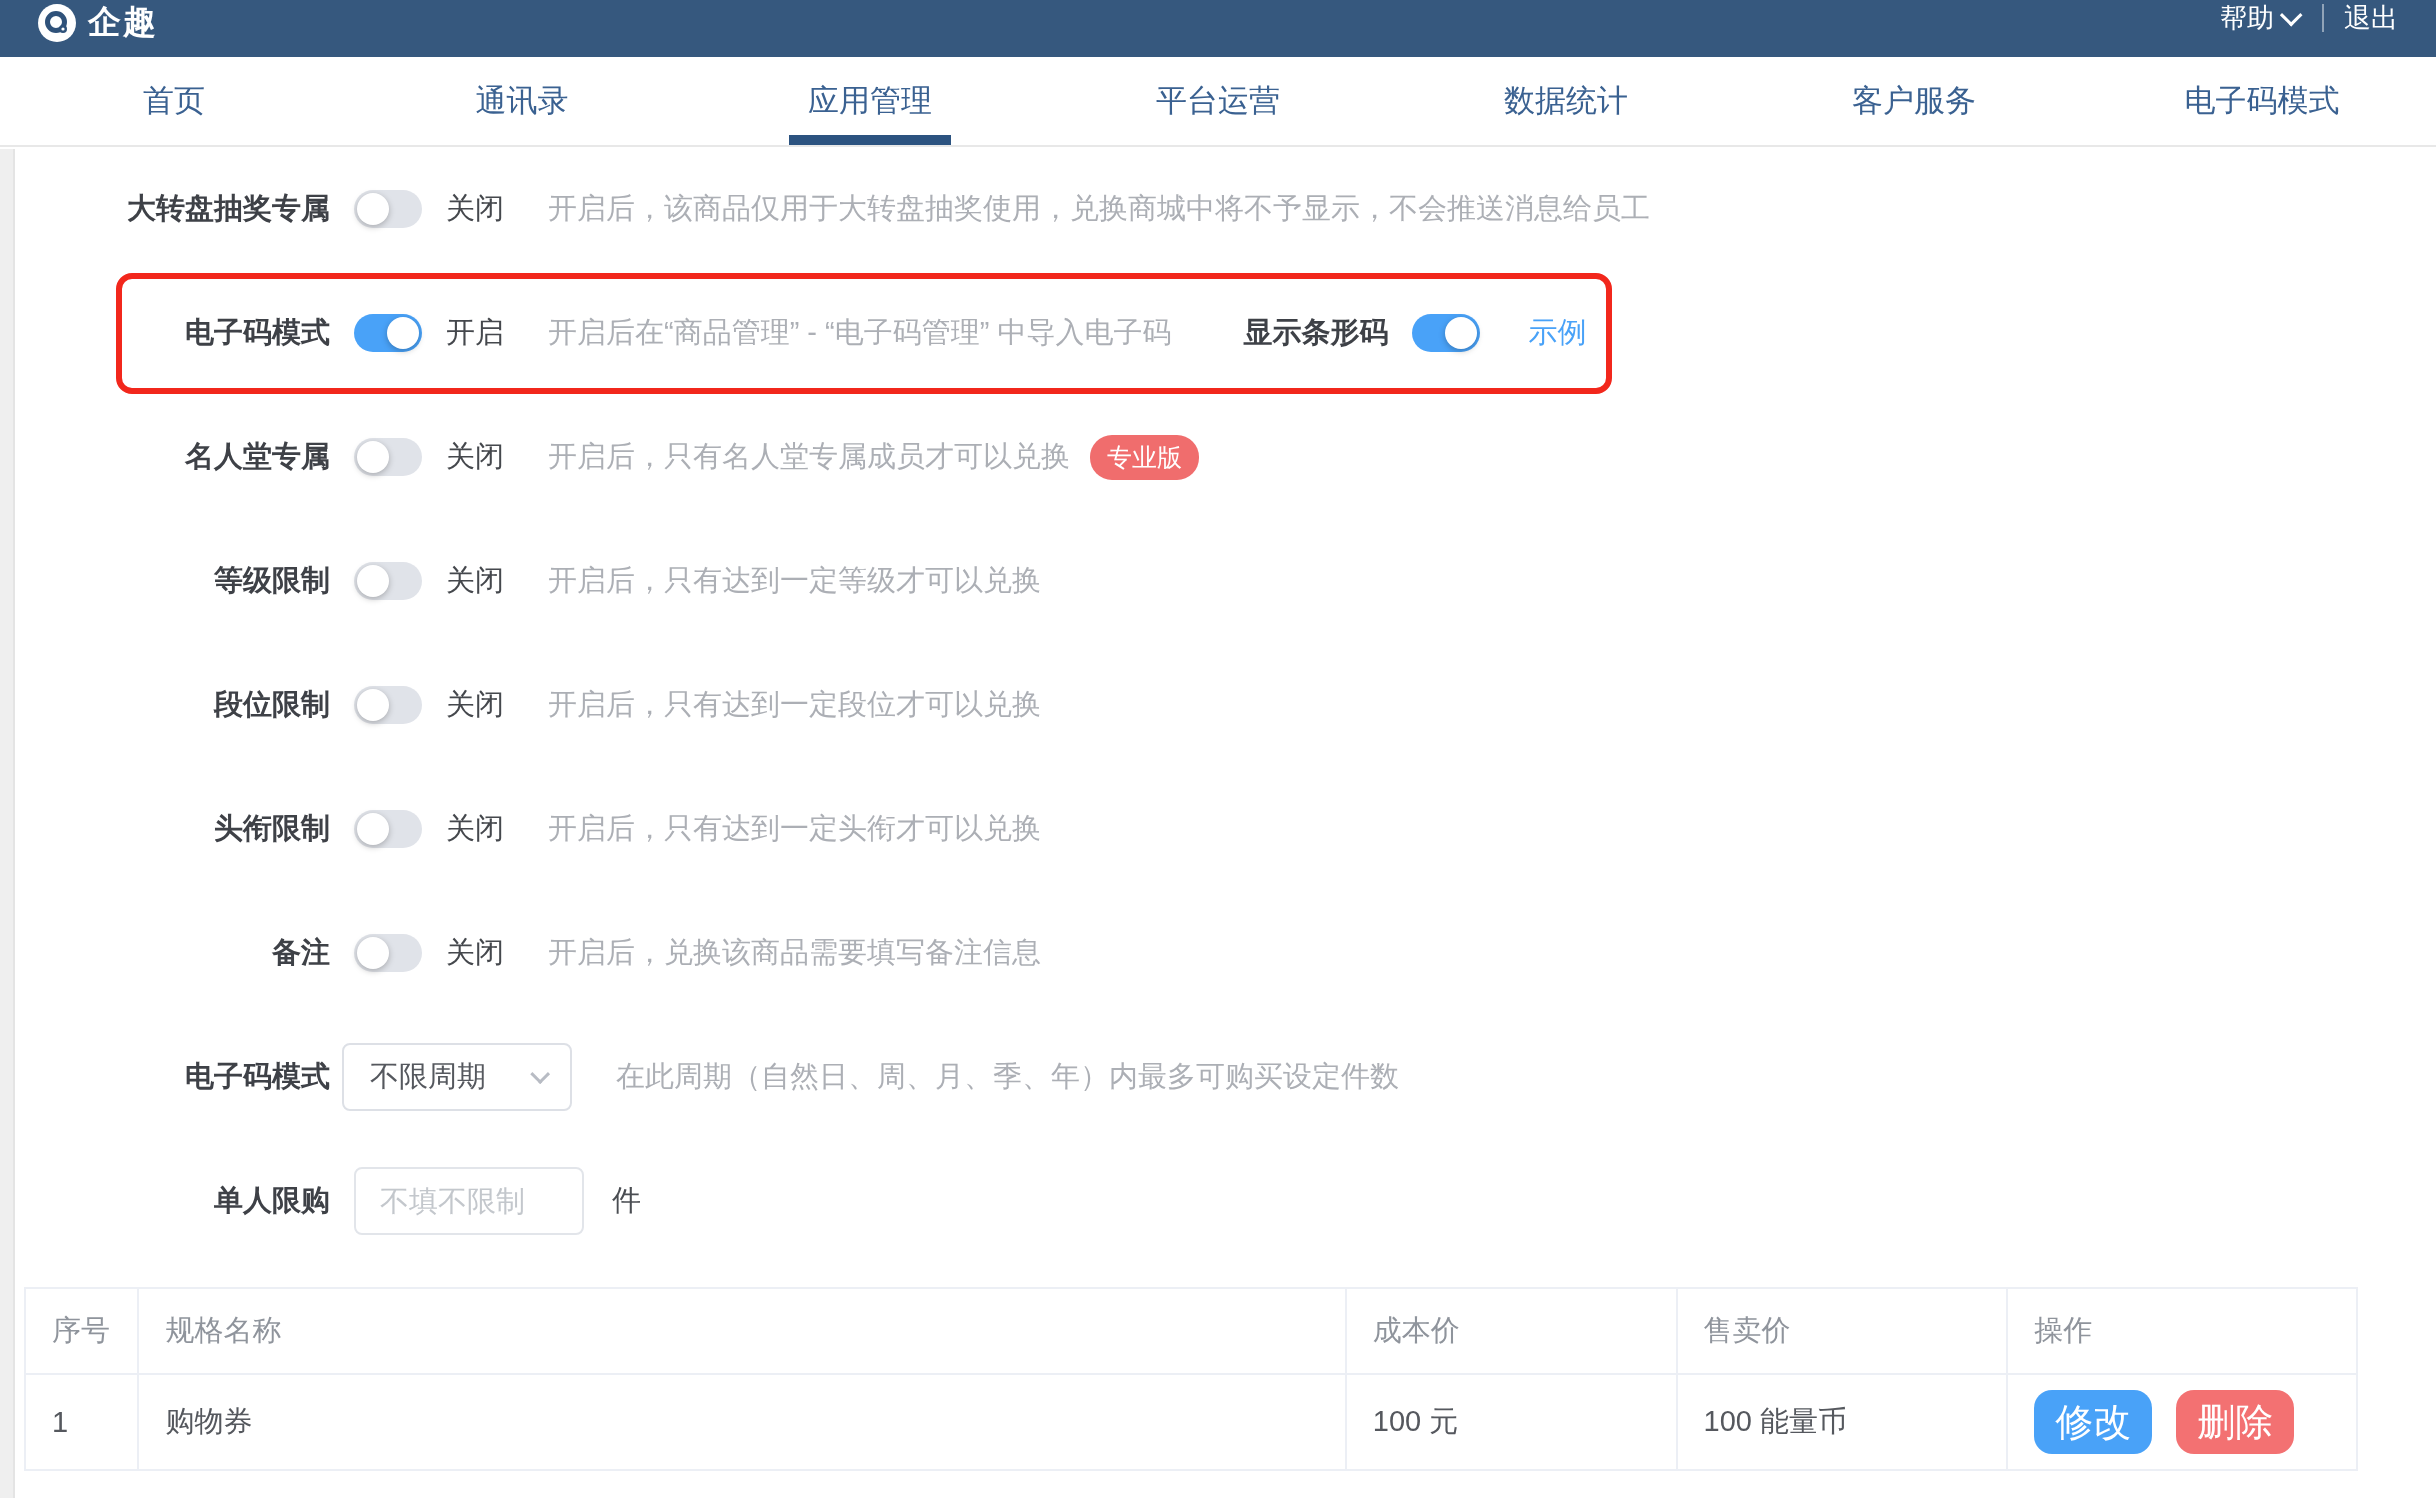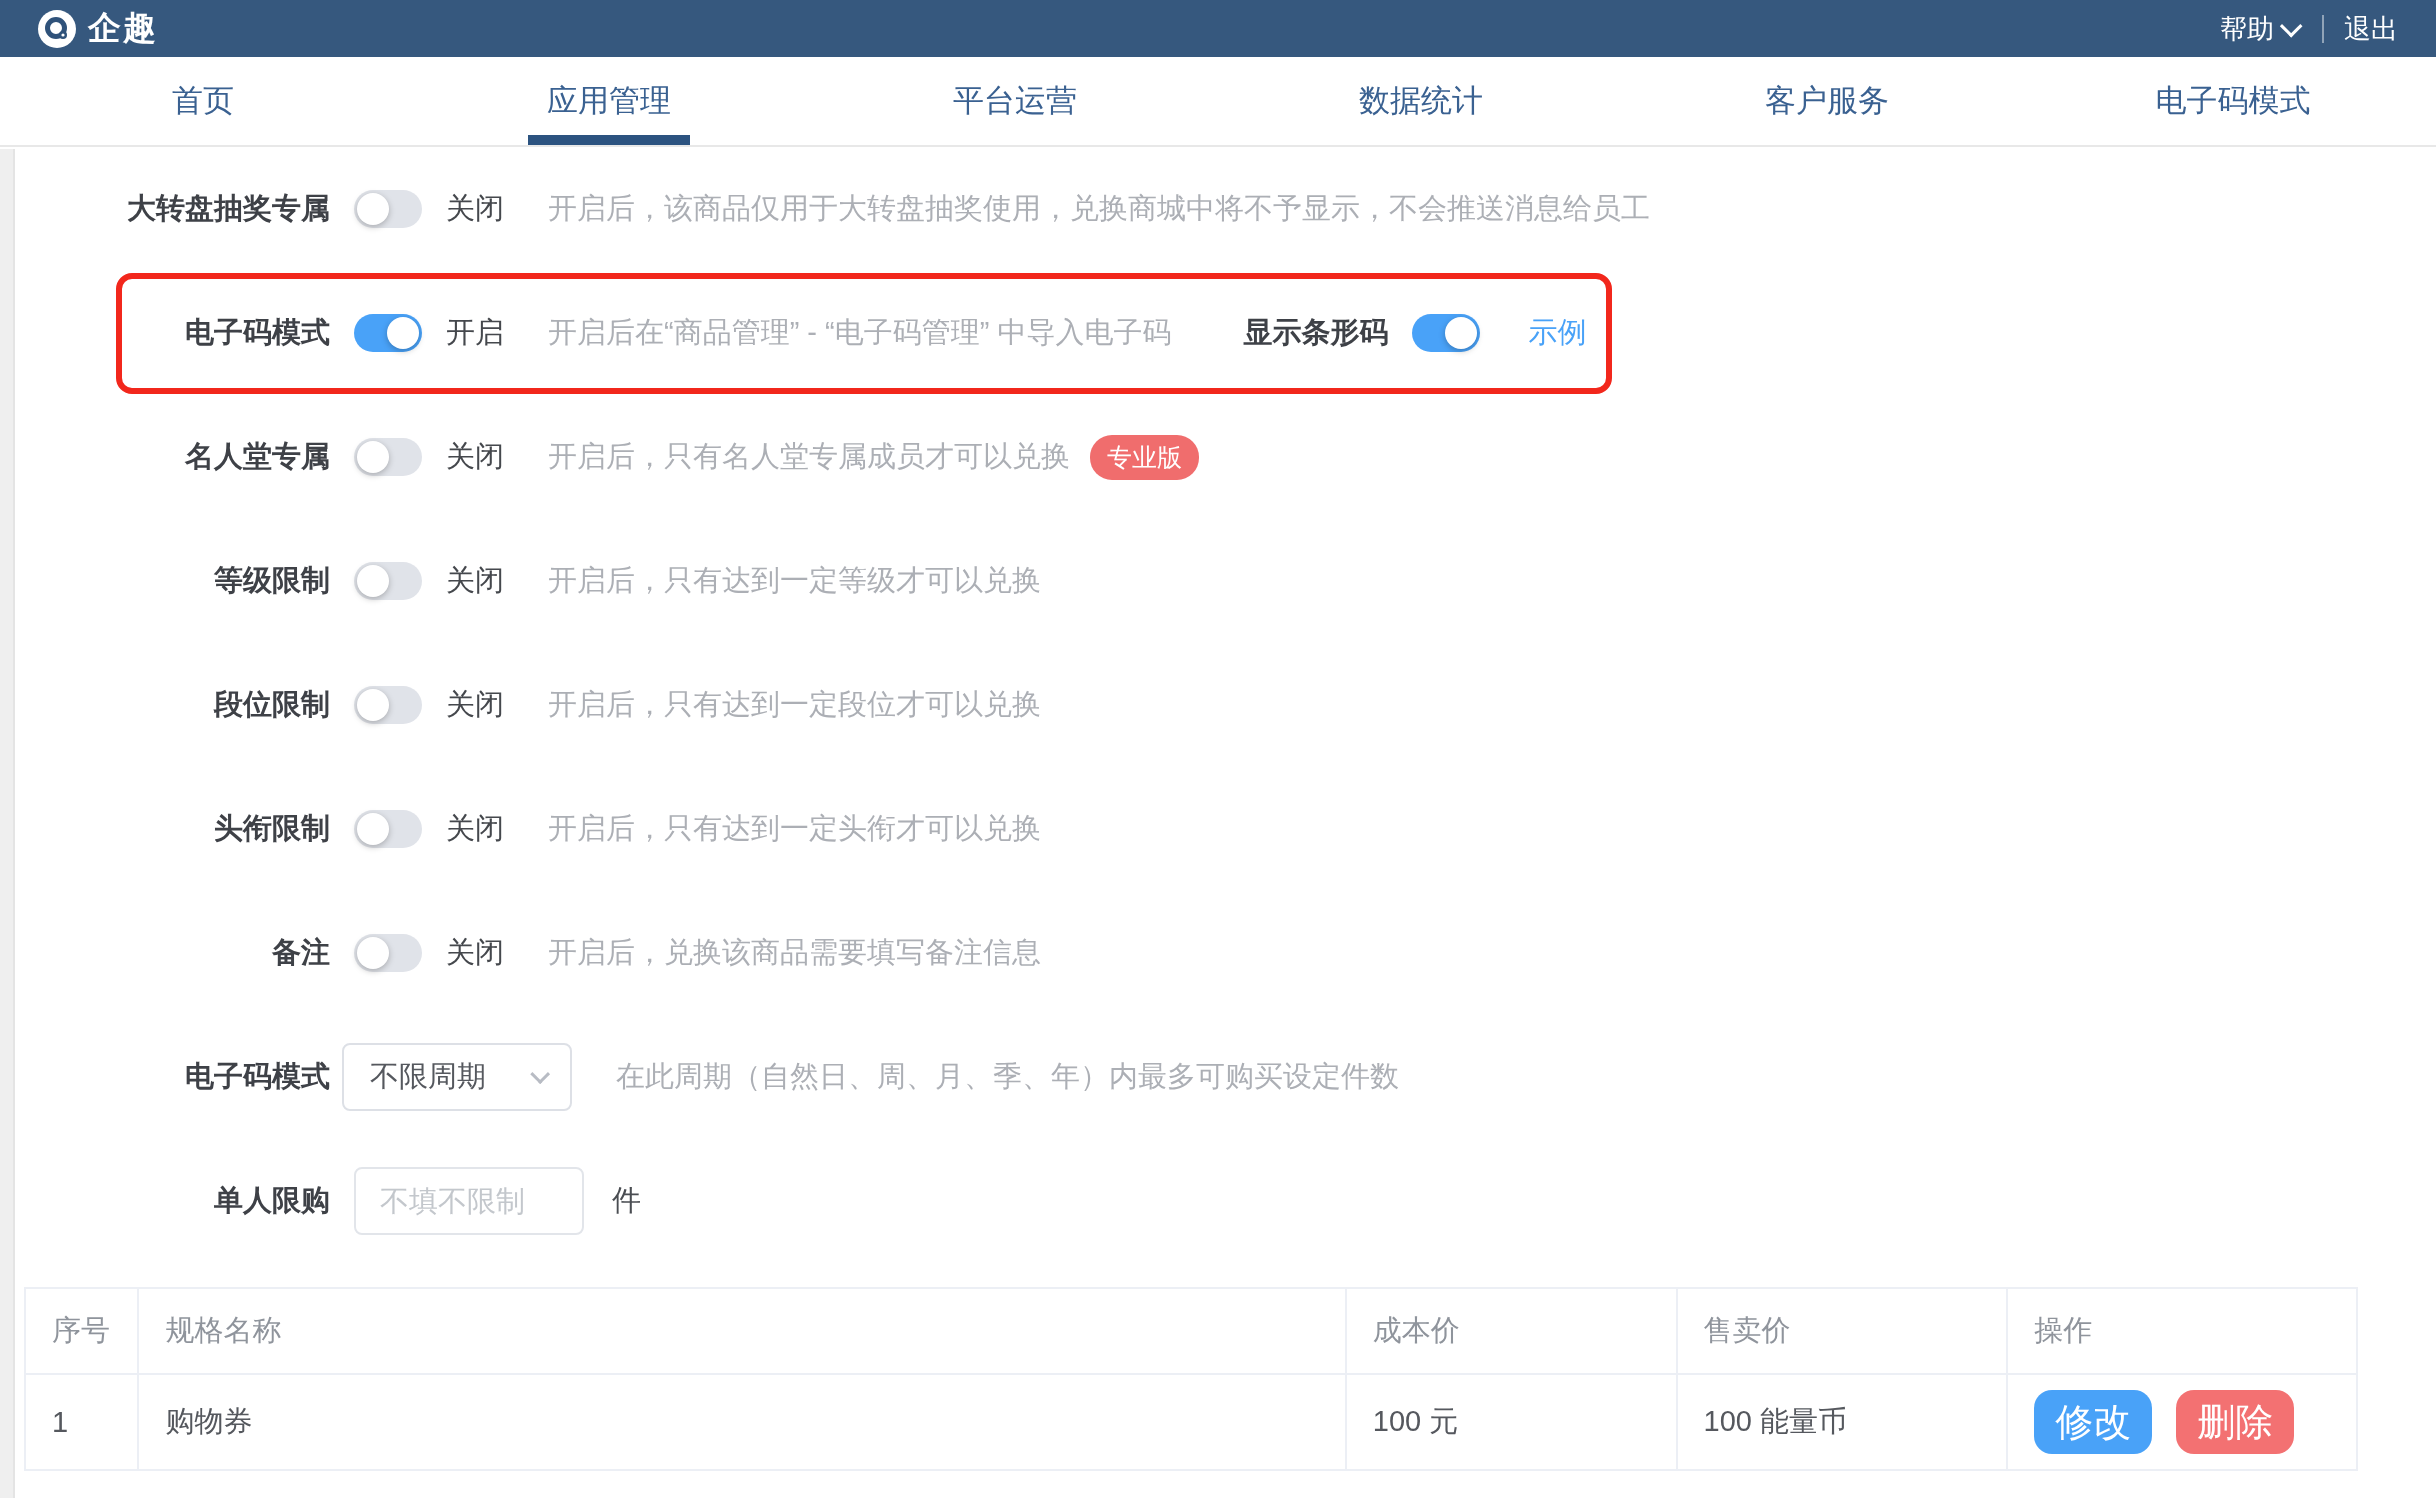--- a/index.html
+++ b/index.html
@@ -3,21 +3,21 @@
 <meta charset="utf-8">
 <style>
   * { margin:0; padding:0; box-sizing:border-box; }
   body { background:#fff; }
   .page {
     width:2436px; height:1498px; background:#fff; position:relative;
     font-family:"Liberation Sans","DejaVu Sans",sans-serif; overflow:hidden;
   }
   
   .app-header {
-    height:57px; background:#36587e; display:flex; align-items:center;
+    height:57px; background:#36587e; display:flex; align-items:flex-start;
     padding:0 38px; color:#fff;gap:28px;
   }
   .brand { display:flex; align-items:center; gap:12px; }
   .logo-circle {
     width:38px; height:38px; background:#fff; border-radius:50%;
     display:flex; align-items:center; justify-content:center;
   }
   .brand-name { font-size:33px; font-weight:bold; letter-spacing:2px; }
   .header-right { margin-left:auto; display:flex; align-items:center; gap:20px; font-size:27px; }
   .help-wrap { display:flex; align-items:center; gap:12px; cursor:pointer; }
@@ -131,20 +131,21 @@
         <span>帮助</span>
         <span class="chev"></span>
       </div>
       <div class="vdivider"></div>
       <div class="logout">退出</div>
     </div>
   </div>
 
   <div class="nav">
     <div class="tab">首页</div>
+    <div class="tab">通讯录</div>
     <div class="tab active">应用管理</div>
     <div class="tab">平台运营</div>
     <div class="tab">数据统计</div>
     <div class="tab">客户服务</div>
     <div class="tab">电子码模式</div>
   </div>
 
   <div class="gutter"></div>
 
   <div class="main">

